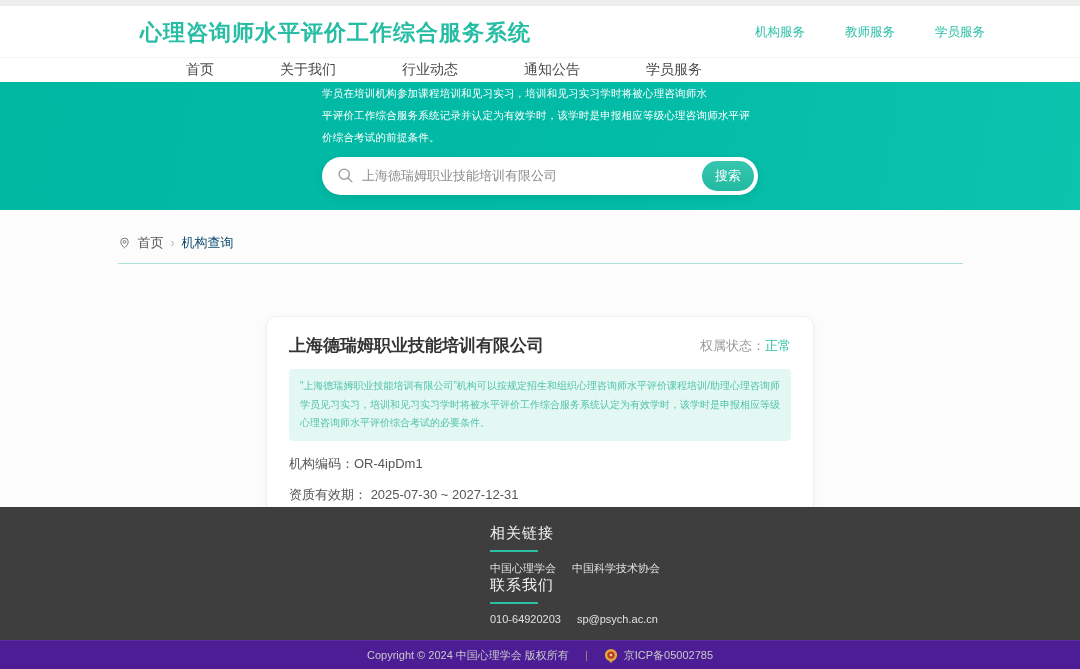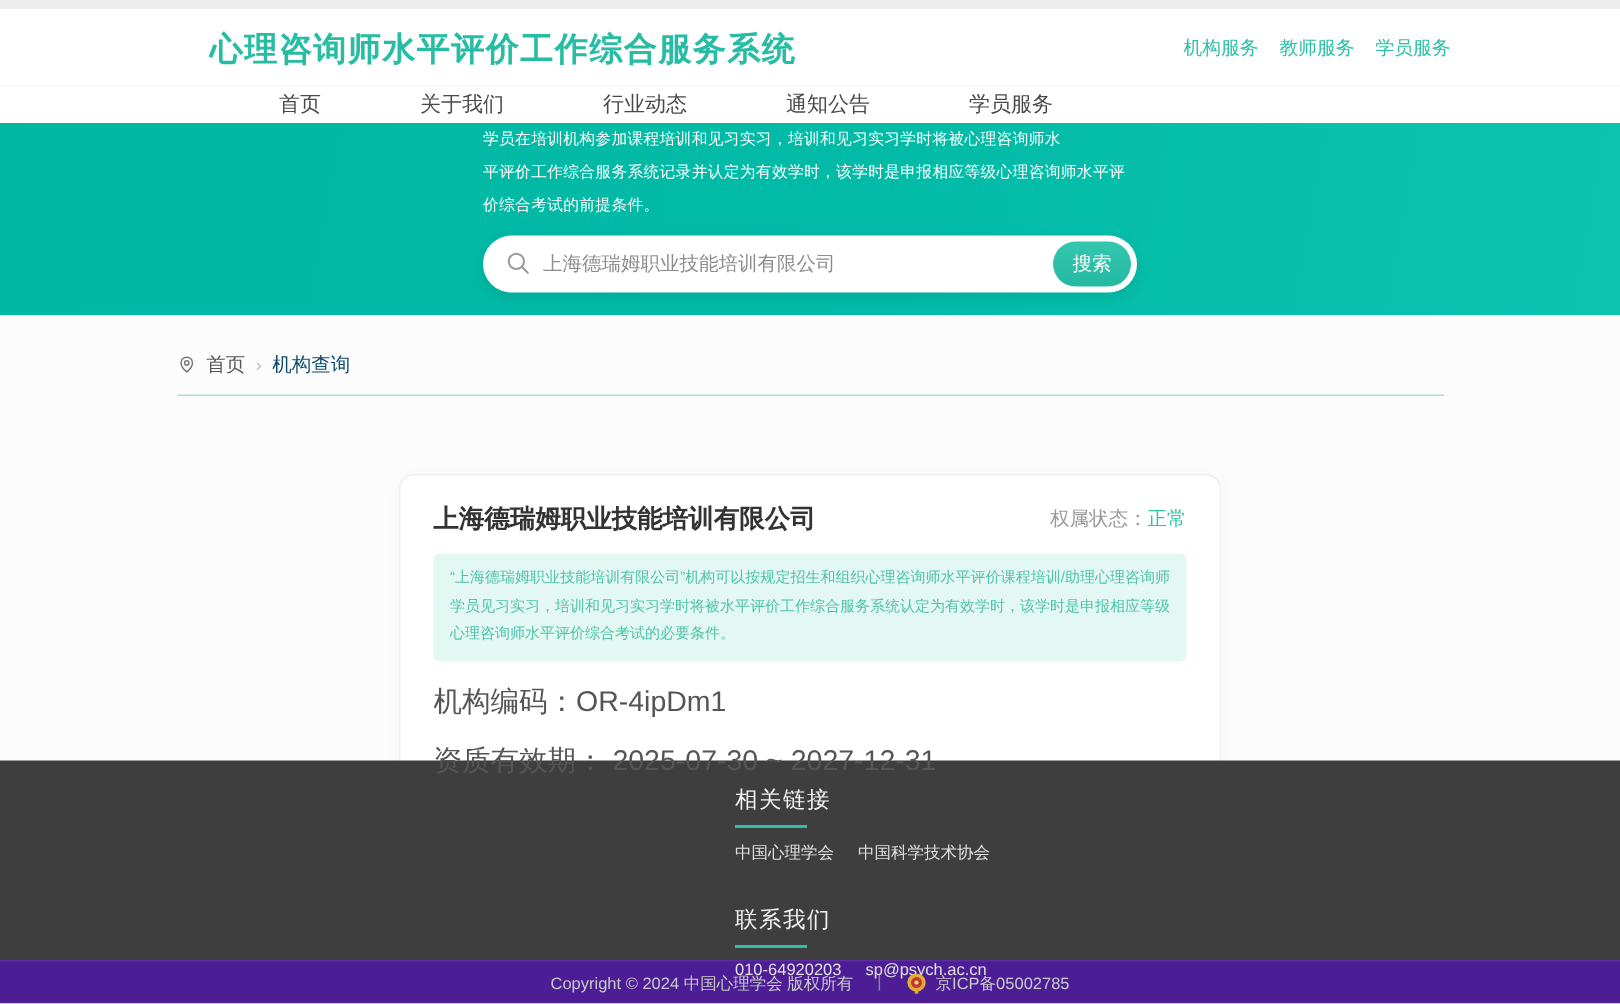--- a/index.html
+++ b/index.html
@@ -5,21 +5,21 @@
   * { margin: 0; padding: 0; box-sizing: border-box; }
   html, body { width: 1080px; height: 669px; overflow: hidden; background: #fff;
     font-family: "Liberation Sans", "DejaVu Sans", sans-serif; }
 
   .top-strip { height: 6px; background: #ededed; }
 
   
   .header { position: relative; height: 51px; background: #fff; }
   .brand-title { position: absolute; left: 140px; top: 12px;
     font-size: 22px; font-weight: bold; color: #27bda4; letter-spacing: 1px; }
-  .header-services { position: absolute; right: 113px; top: 18px; display: flex; gap: 14px; }
+  .header-services { position: absolute; right: 95px; top: 18px; display: flex; gap: 40px; }
   .header-services .svc { font-size: 12.5px; color: #2bbfa7; cursor: pointer; }
 
   
   .nav { height: 25px; background: #fff; display: flex; align-items: center;
     padding-left: 186px; gap: 66px; border-top: 1px solid #f5f5f5; }
   .nav-item { font-size: 14px; color: #4a4a4a; cursor: pointer; white-space: nowrap; }
 
   
   .banner { height: 128px; overflow: hidden;
     background: linear-gradient(100deg, #00b7a2 0%, #02bba7 55%, #0cc3ae 100%); }
@@ -48,30 +48,30 @@
     border-radius: 10px; padding: 17px 22px 20px; box-shadow: 0 2px 10px rgba(0,0,0,.04); }
   .card-head { display: flex; justify-content: space-between; align-items: center; }
   .card-title { font-size: 17px; color: #333; font-weight: 600; }
   .card-status { font-size: 13px; white-space: nowrap; }
   .card-status .lbl { color: #999; }
   .card-status .val { color: #2fc3a7; }
   .card-desc { margin-top: 12px; background: #e4f8f3; border-radius: 4px;
     padding: 8px 11px; font-size: 10px; line-height: 1.85; color: #50c2aa;
     text-align: justify; }
   .card-fields { margin-top: 14px; display: grid; grid-template-columns: 1fr 1fr;
-    row-gap: 13px; font-size: 19px; color: #555; }
+    row-gap: 13px; font-size: 13px; color: #555; }
   .field-validity { grid-column: 1 / span 2; }
 
   
   .footer { height: 133px; background: #3e3e3e; padding-left: 490px; padding-top: 17px; }
   .f-title { font-size: 15px; color: #f2f2f2; letter-spacing: 1px; }
   .f-underline { width: 48px; height: 2px; background: #2dbfa6; margin: 7px 0 9px; }
   .f-row { display: flex; gap: 16px; font-size: 11px; color: #e0e0e0; }
   .f-row .f-link { cursor: pointer; }
-  .f-gap { margin-top: 28px; }
+  .f-gap { margin-top: 0; }
 
   .copybar { height: 29px; background: #4c1d95; border-top: 1px solid rgba(255,255,255,.08);
     display: flex; align-items: center; justify-content: center; gap: 0;
     font-size: 11px; color: #c9c9c9; }
   .copy-divider { margin: 0 16px; color: #8d8d8d; }
   .icp { display: flex; align-items: center; gap: 6px; cursor: pointer; color: #c9c9c9; }
 </style>
 </head>
 <body>
 

